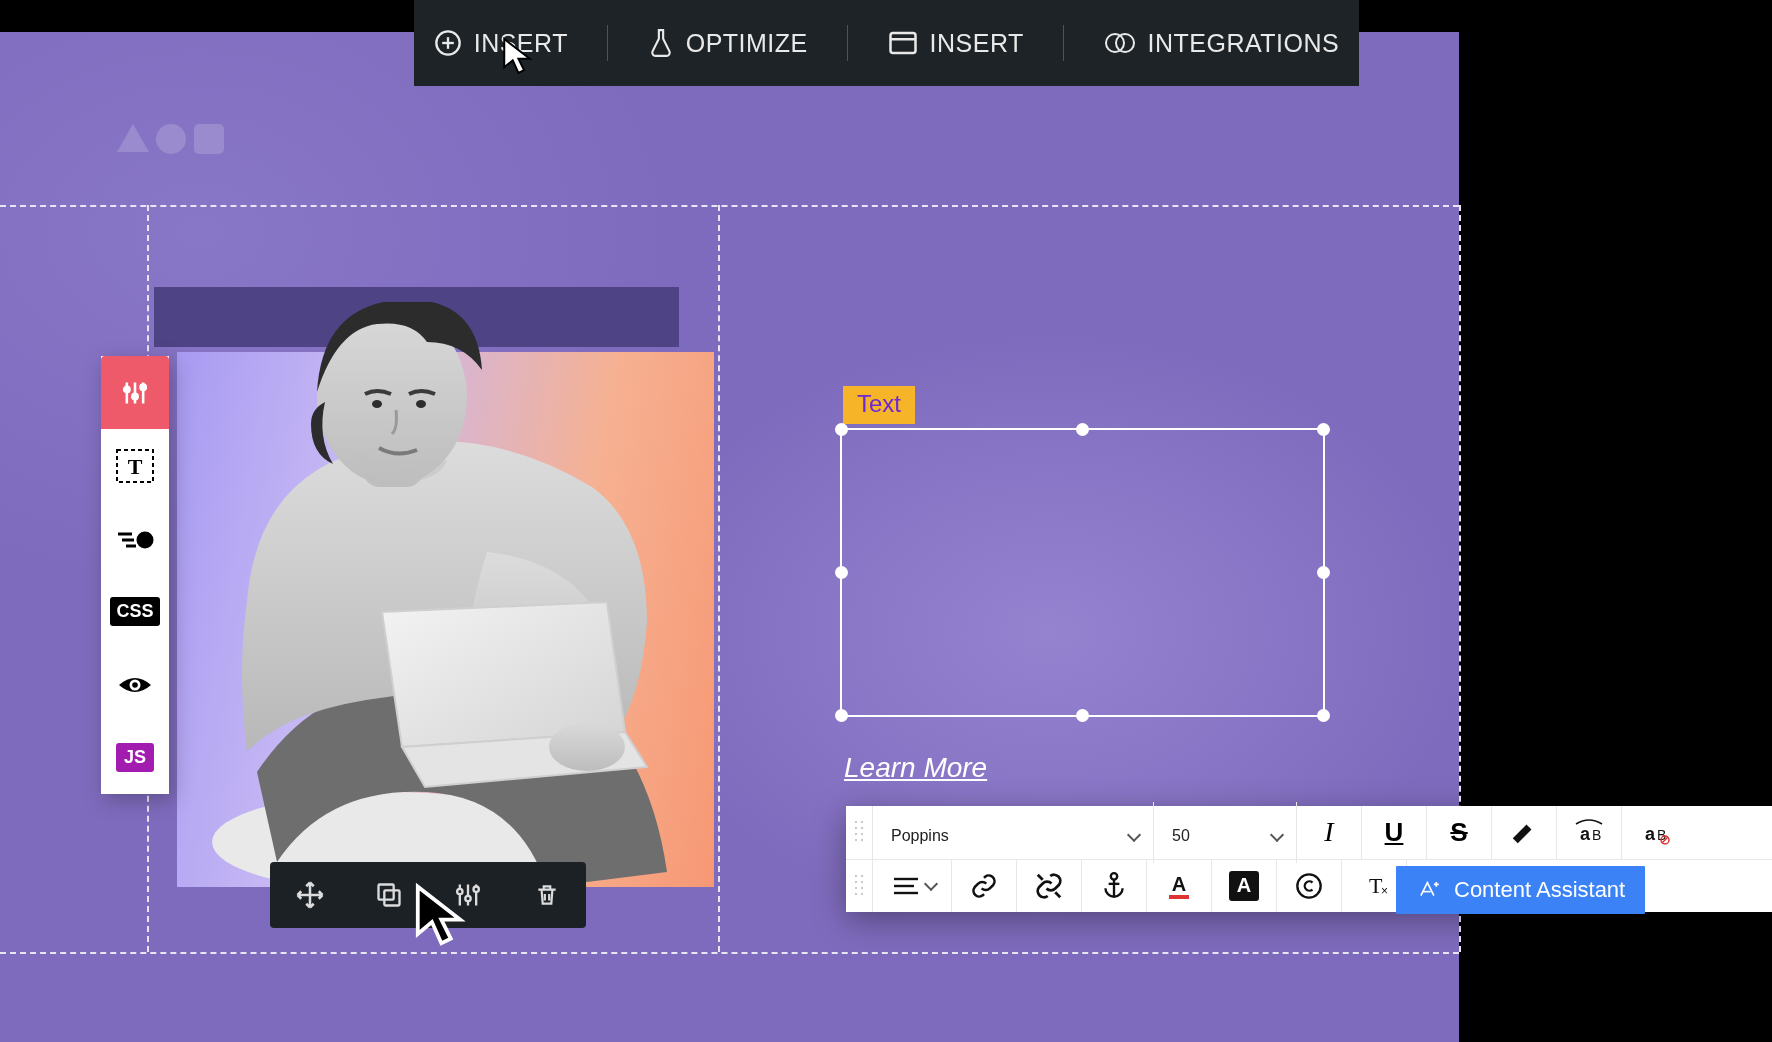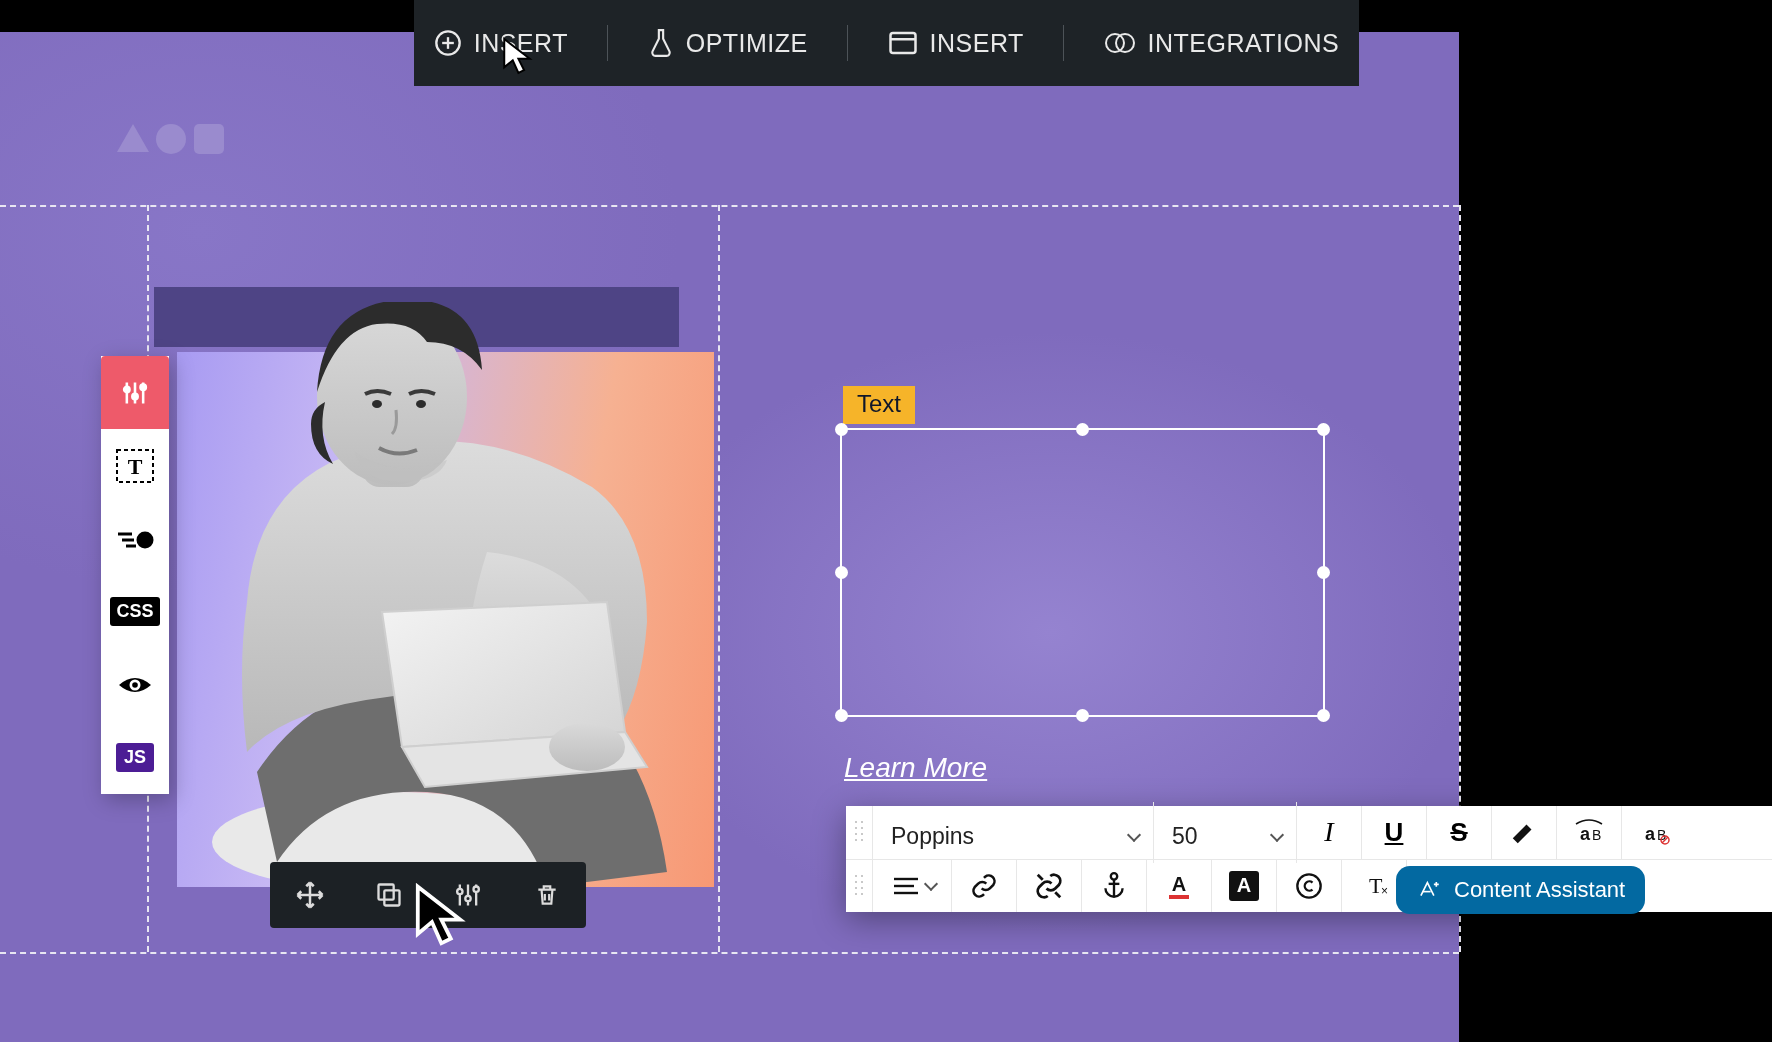--- a/index.html
+++ b/index.html
@@ -46,43 +46,43 @@
   #blk-grad{position:absolute;left:177px;top:320px;width:537px;height:535px;
     background:linear-gradient(100deg,#a89bf2 0%,#c7b8f4 30%,#f6b192 70%,#f79874 100%);}
   #person{position:absolute;left:177px;top:270px;width:537px;height:585px;pointer-events:none;}
 
   
   #imgtool{position:absolute;left:270px;top:830px;width:316px;height:66px;background:#1c2125;border-radius:4px;
     display:flex;align-items:center;justify-content:space-around;color:#d9d9d9;}
   #imgtool .ibtn{width:48px;height:48px;display:flex;align-items:center;justify-content:center;cursor:pointer;}
 
   
-  #sel-label{position:absolute;left:843px;top:354px;background:#f6b429;color:#0f172a;
+  #sel-label{position:absolute;left:843px;top:354px;background:#f6b429;color:#6d28d9;
     font-size:24px;padding:4px 14px 6px;font-weight:500;}
   #sel-box{position:absolute;left:840px;top:396px;width:481px;height:285px;border:2px solid #fff;}
   .handle{position:absolute;width:13px;height:13px;border-radius:50%;background:#fff;}
   #headline{position:absolute;left:852px;top:405px;width:465px;color:#52e36e;
     font-weight:700;font-size:63px;line-height:1.3;}
   #learn{position:absolute;left:844px;top:720px;color:#fff;font-size:28px;font-style:italic;text-decoration:underline;}
 
   
   #rtt{position:absolute;left:846px;top:806px;width:926px;height:106px;background:#fff;
     box-shadow:0 8px 30px rgba(0,0,0,0.35);display:flex;flex-direction:column;}
   .rrow{flex:1;display:flex;align-items:center;}
   .rcell{height:100%;display:flex;align-items:center;justify-content:center;border-right:1px solid #e7e7e7;}
-  .rsel{padding:8px 14px 0 18px;font-size:23px;color:#222;justify-content:space-between;}
+  .rsel{padding:8px 14px 0 18px;font-size:16px;color:#222;justify-content:space-between;}
   .arrow{border:solid #555;border-width:0 2px 2px 0;padding:4px;transform:rotate(45deg);margin-left:18px;margin-bottom:3px;}
   .rbtn{width:64px;}
   .rrow+.rrow{border-top:1px solid #e7e7e7;}
   #grip{width:26px;border-right:1px solid #e7e7e7;height:100%;display:flex;align-items:center;justify-content:center;}
   .dots{width:12px;height:26px;
     background:
       radial-gradient(#c9c9c9 1.2px,transparent 1.4px) 0 0/6px 6px;}
-  #content-assist{position:absolute;left:1396px;top:866px;height:48px;background:#0369a1;color:#fff;
-    display:flex;align-items:center;gap:12px;padding:0 20px;border-radius:14px;font-size:22px;}
+  #content-assist{position:absolute;left:1396px;top:866px;height:48px;background:#3b82f6;color:#fff;
+    display:flex;align-items:center;gap:12px;padding:0 20px;border-radius:1px;font-size:22px;}
 
   
   .cursor{position:absolute;pointer-events:none;}
 </style>
 </head>
 <body>
 
 <div id="stage">
   <div id="canvas">
 
@@ -173,21 +173,21 @@
         <div style="background:#000;color:#fff;padding:4px 6px;border-radius:3px;font-size:18px;font-weight:700">CSS</div>
       </div>
       <div class="sitem">
         <svg width="36" height="24" viewBox="0 0 36 24">
           <path d="M2 12 Q18 -2 34 12 Q18 26 2 12 Z" fill="#000"></path>
           <circle cx="18" cy="12" r="5.5" fill="#fff"></circle>
           <circle cx="18" cy="12" r="2.8" fill="#000"></circle>
         </svg>
       </div>
       <div class="sitem">
-        <div style="background:#4c1d95;color:#fff;padding:4px 8px;border-radius:3px;font-size:18px;font-weight:700">JS</div>
+        <div style="background:#a21caf;color:#fff;padding:4px 8px;border-radius:3px;font-size:18px;font-weight:700">JS</div>
       </div>
     </div>
 
     <div id="imgtool">
       <div class="ibtn">
         <svg width="30" height="30" viewBox="0 0 24 24" fill="none" stroke="#dcdcdc" stroke-width="2">
           <path d="M12 2v20M2 12h20M12 2l-3 3M12 2l3 3M12 22l-3-3M12 22l3-3M2 12l3-3M2 12l3 3M22 12l-3-3M22 12l-3 3"></path>
         </svg>
       </div>
       <div class="ibtn">

